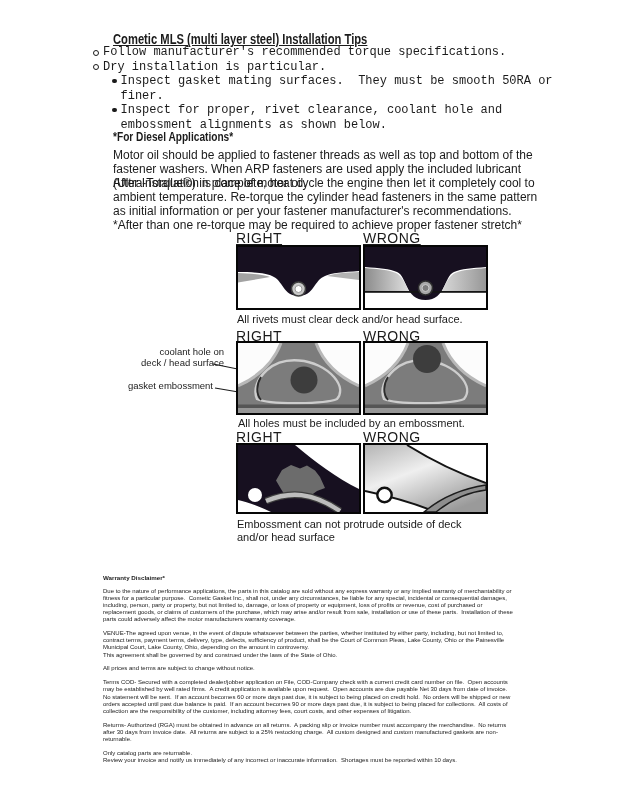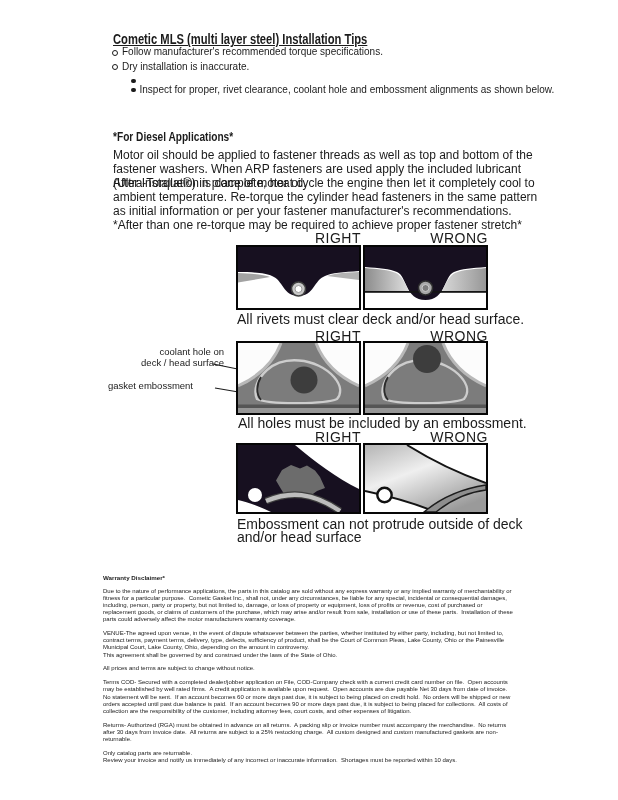--- a/index.html
+++ b/index.html
@@ -6,64 +6,65 @@
   body{
     width:618px;height:800px;position:relative;background:#ffffff;
     font-family:"Liberation Sans",sans-serif;color:#1b1b1b;overflow:hidden;
   }
   .abs{position:absolute;}
   .doc-title{
     left:113px;top:22px;font-size:14px;font-weight:bold;
     text-decoration:underline;white-space:nowrap;
     transform:scaleX(.8);transform-origin:left top;
   }
-  .bullets{left:112px;top:45px;width:480px;font-size:10px;line-height:14.6px;}
+  .bullets{left:93px;top:45px;width:480px;font-size:12px;line-height:14.6px;font-family:Liberation Mono, monospace;}
   .b-row{display:flex;align-items:flex-start;}
   .b-marker{width:4px;height:4px;border:1px solid #1b1b1b;border-radius:50%;margin:4.8px 4px 0 0;flex:none;}
   .sb-row{padding-left:19px;}
   .sb-marker{width:4.5px;height:4.5px;background:#1b1b1b;border-radius:50%;margin:4.6px 4px 0 0;flex:none;}
   .b-text{white-space:pre-wrap;}
   .diesel-h{left:113px;top:118px;font-size:13px;font-weight:bold;white-space:nowrap;
     transform:scaleX(.78);transform-origin:left top;}
   .para{left:113px;width:432px;font-size:12px;line-height:14.2px;white-space:pre-wrap;}
   #para1{top:136px;}
   #para2{top:164px;}
   #note{top:206px;}
 
-  .dg-label{width:125px;text-align:right;font-size:14px;letter-spacing:.5px;}
+  .dg-label{width:125px;text-align:left;font-size:14px;letter-spacing:.5px;text-decoration:underline;}
   .dbox{position:absolute;border:2px solid #060606;background:#fff;line-height:0;}
   .dbox svg{display:block;}
-  .caption{font-size:14px;line-height:13px;white-space:pre-wrap;}
+  .caption{font-size:11px;line-height:13px;white-space:pre-wrap;}
 
   .callout{font-size:9.5px;line-height:10.5px;text-align:right;}
   #coolant-label{left:100px;top:347px;width:124px;}
-  #embossment-label{left:88px;top:381px;width:125px;text-align:center;}
+  #embossment-label{left:88px;top:381px;width:125px;}
 
   .legal{left:103px;top:574px;width:414px;}
   .legal h2{font-size:6.2px;margin:0 0 7px 0;font-weight:bold;}
   .legal p{font-size:6px;line-height:7.1px;margin:0 0 6.8px 0;white-space:pre-wrap;}
   .legal p.tight{margin-bottom:0;}
   .footer-code{left:388px;top:761px;font-size:13.5px;letter-spacing:.3px;margin-top:36px;}
 </style>
 </head>
 <body>
 
 <h1 class="abs doc-title">Cometic MLS (multi layer steel) Installation Tips</h1>
 
 <div class="abs bullets">
   <div class="b-row">
     <span class="b-marker"></span>
     <span class="b-text">Follow manufacturer's recommended torque specifications.</span>
   </div>
   <div class="b-row">
     <span class="b-marker"></span>
-    <span class="b-text">Dry installation is inaccurate.</span>
+    <span class="b-text">Dry installation is particular.</span>
   </div>
   <div class="b-row sb-row">
     <span class="sb-marker"></span>
+    <span class="b-text">Inspect gasket mating surfaces.  They must be smooth 50RA or finer.</span>
   </div>
   <div class="b-row sb-row">
     <span class="sb-marker"></span>
     <span class="b-text">Inspect for proper, rivet clearance, coolant hole and embossment alignments as shown below.</span>
   </div>
 </div>
 
 <h2 class="abs diesel-h">*For Diesel Applications*</h2>
 <p id="para1" class="abs para">Motor oil should be applied to fastener threads as well as top and bottom of the fastener washers. When ARP fasteners are used apply the included lubricant (Ultra-Torque®) in place of motor oil.</p>
 <p id="para2" class="abs para">After Installation is complete, heat cycle the engine then let it completely cool to ambient temperature. Re-torque the cylinder head fasteners in the same pattern as initial information or per your fastener manufacturer's recommendations.</p>

